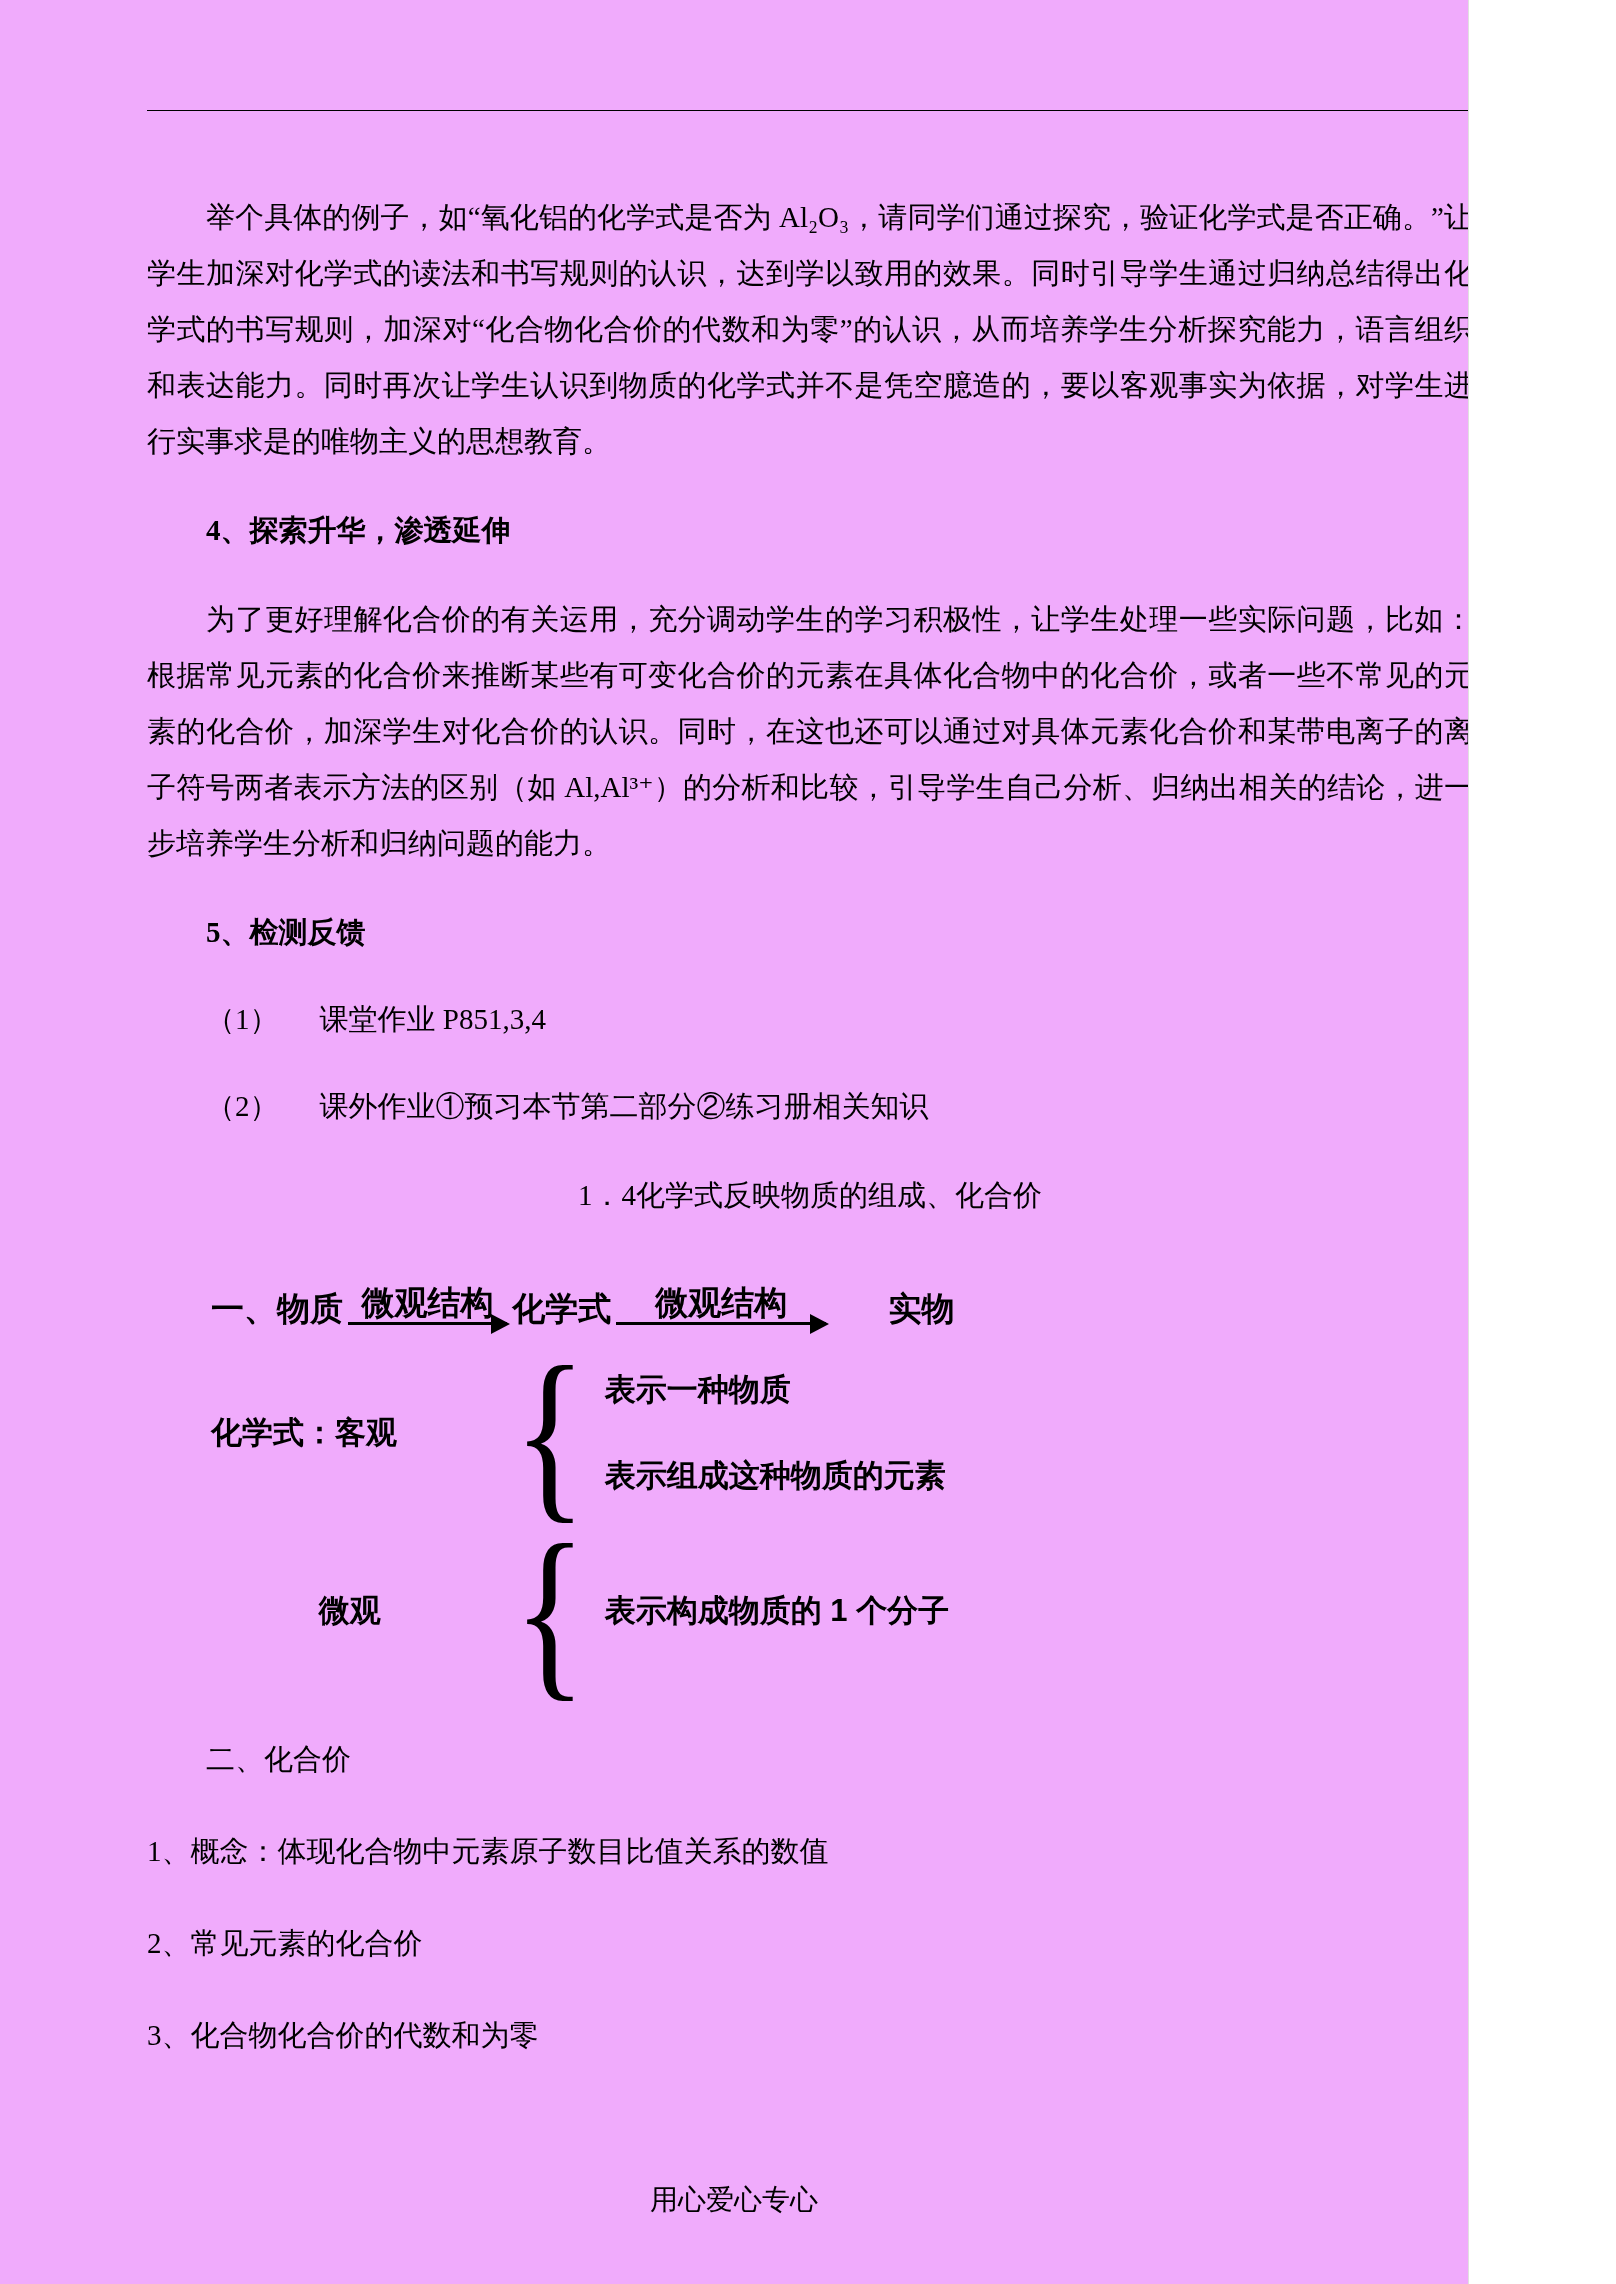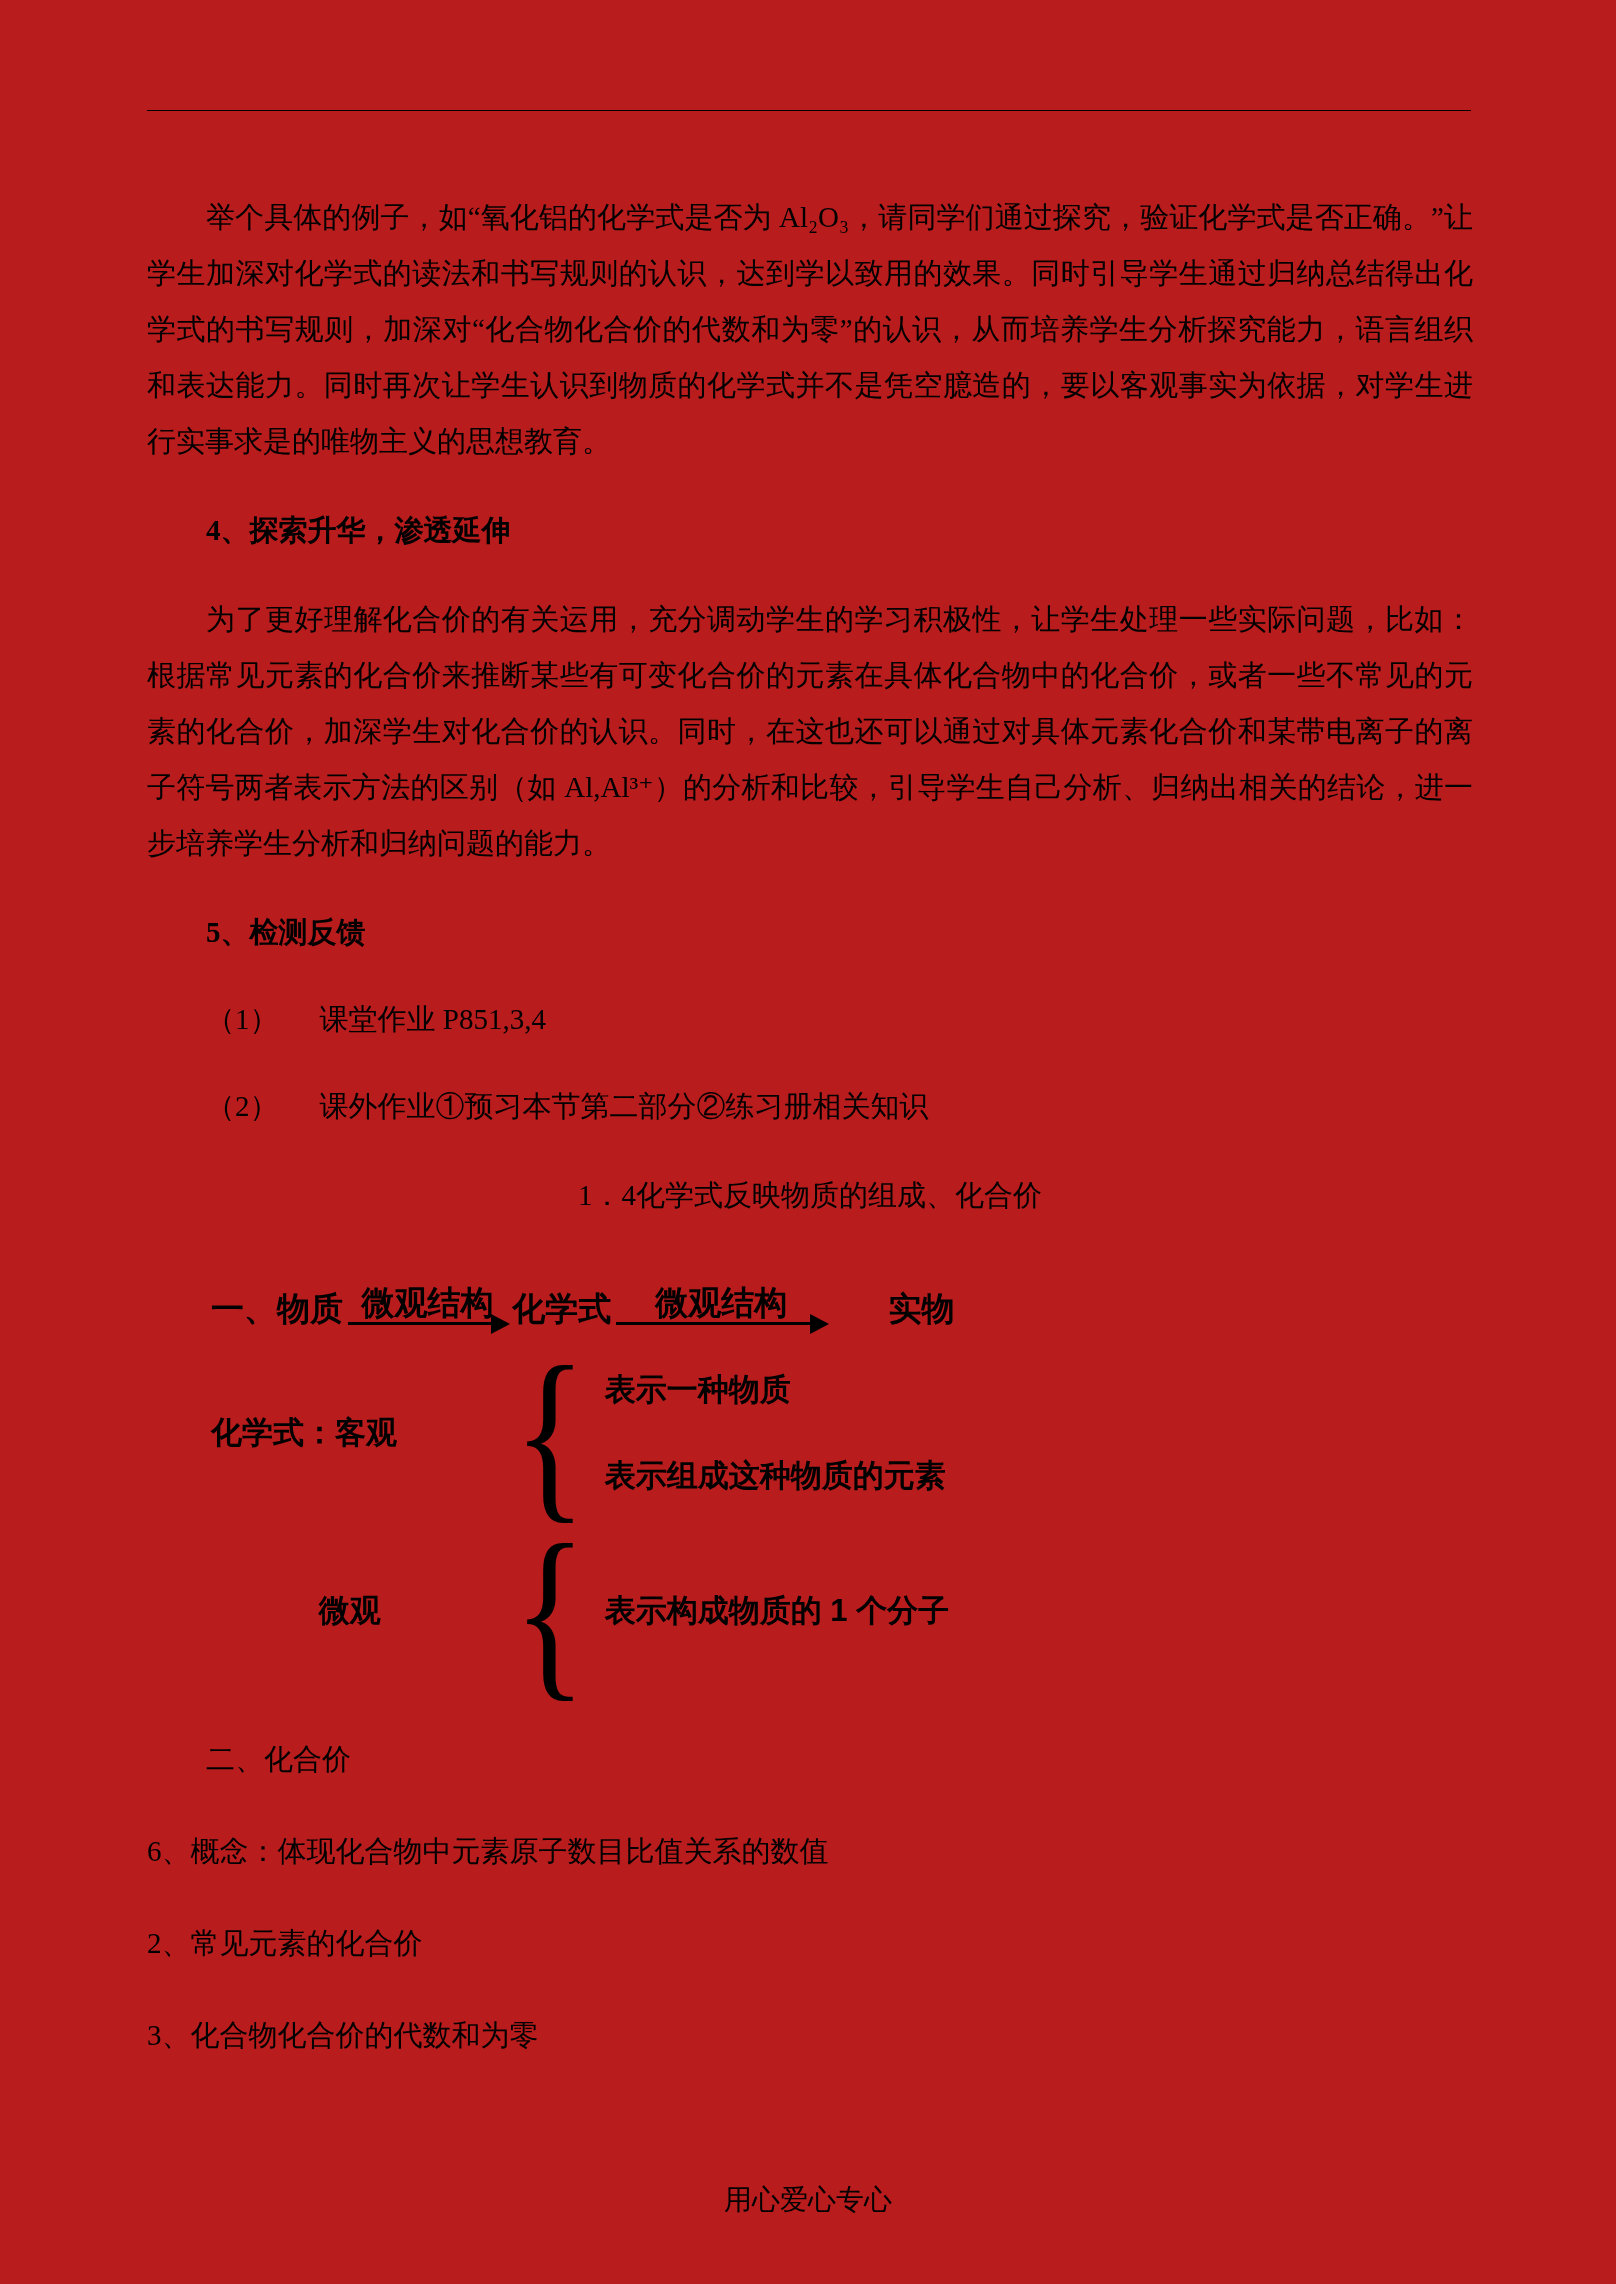--- a/index.html
+++ b/index.html
@@ -1,19 +1,19 @@
 <!DOCTYPE html>
 <html style="font-size:10.2px"><head>
 <meta charset="utf-8">
 <style>
   * { margin:0; padding:0; box-sizing:border-box; }
   html,body { background:#ffffff; }
   .page {
-    width:1616px; height:2284px;
-    background:#b91c1c;
+    width:1468px; height:2284px;
+    background:#f0abfc;
     position:relative;
     overflow:hidden;
     outline:0.6px solid #e0e0e0;
     color:#000;
     font-family:"Liberation Serif","DejaVu Serif",serif;
   }
   .header-rule {
     position:absolute; top:110px; left:147px; width:1324px;
     border-top:1.3px solid #000;
   }
@@ -151,21 +151,21 @@
     <div class="diag diag-group g2">
       <span class="group-label">微观</span>
       <span class="brace">{</span>
       <div class="group-items">
         <div>表示构成物质的 1 个分子</div>
       </div>
     </div>
 
     <p class="plain indent1">二、化合价</p>
 
-    <p class="plain section2-item">6、概念：体现化合物中元素原子数目比值关系的数值</p>
+    <p class="plain section2-item">1、概念：体现化合物中元素原子数目比值关系的数值</p>
     <p class="plain section2-item">2、常见元素的化合价</p>
     <p class="plain section2-item">3、化合物化合价的代数和为零</p>
 
   </div>
 
   <div class="footer">
     <span>用心</span>
     <span>爱心</span>
     <span>专心</span>
   </div>

